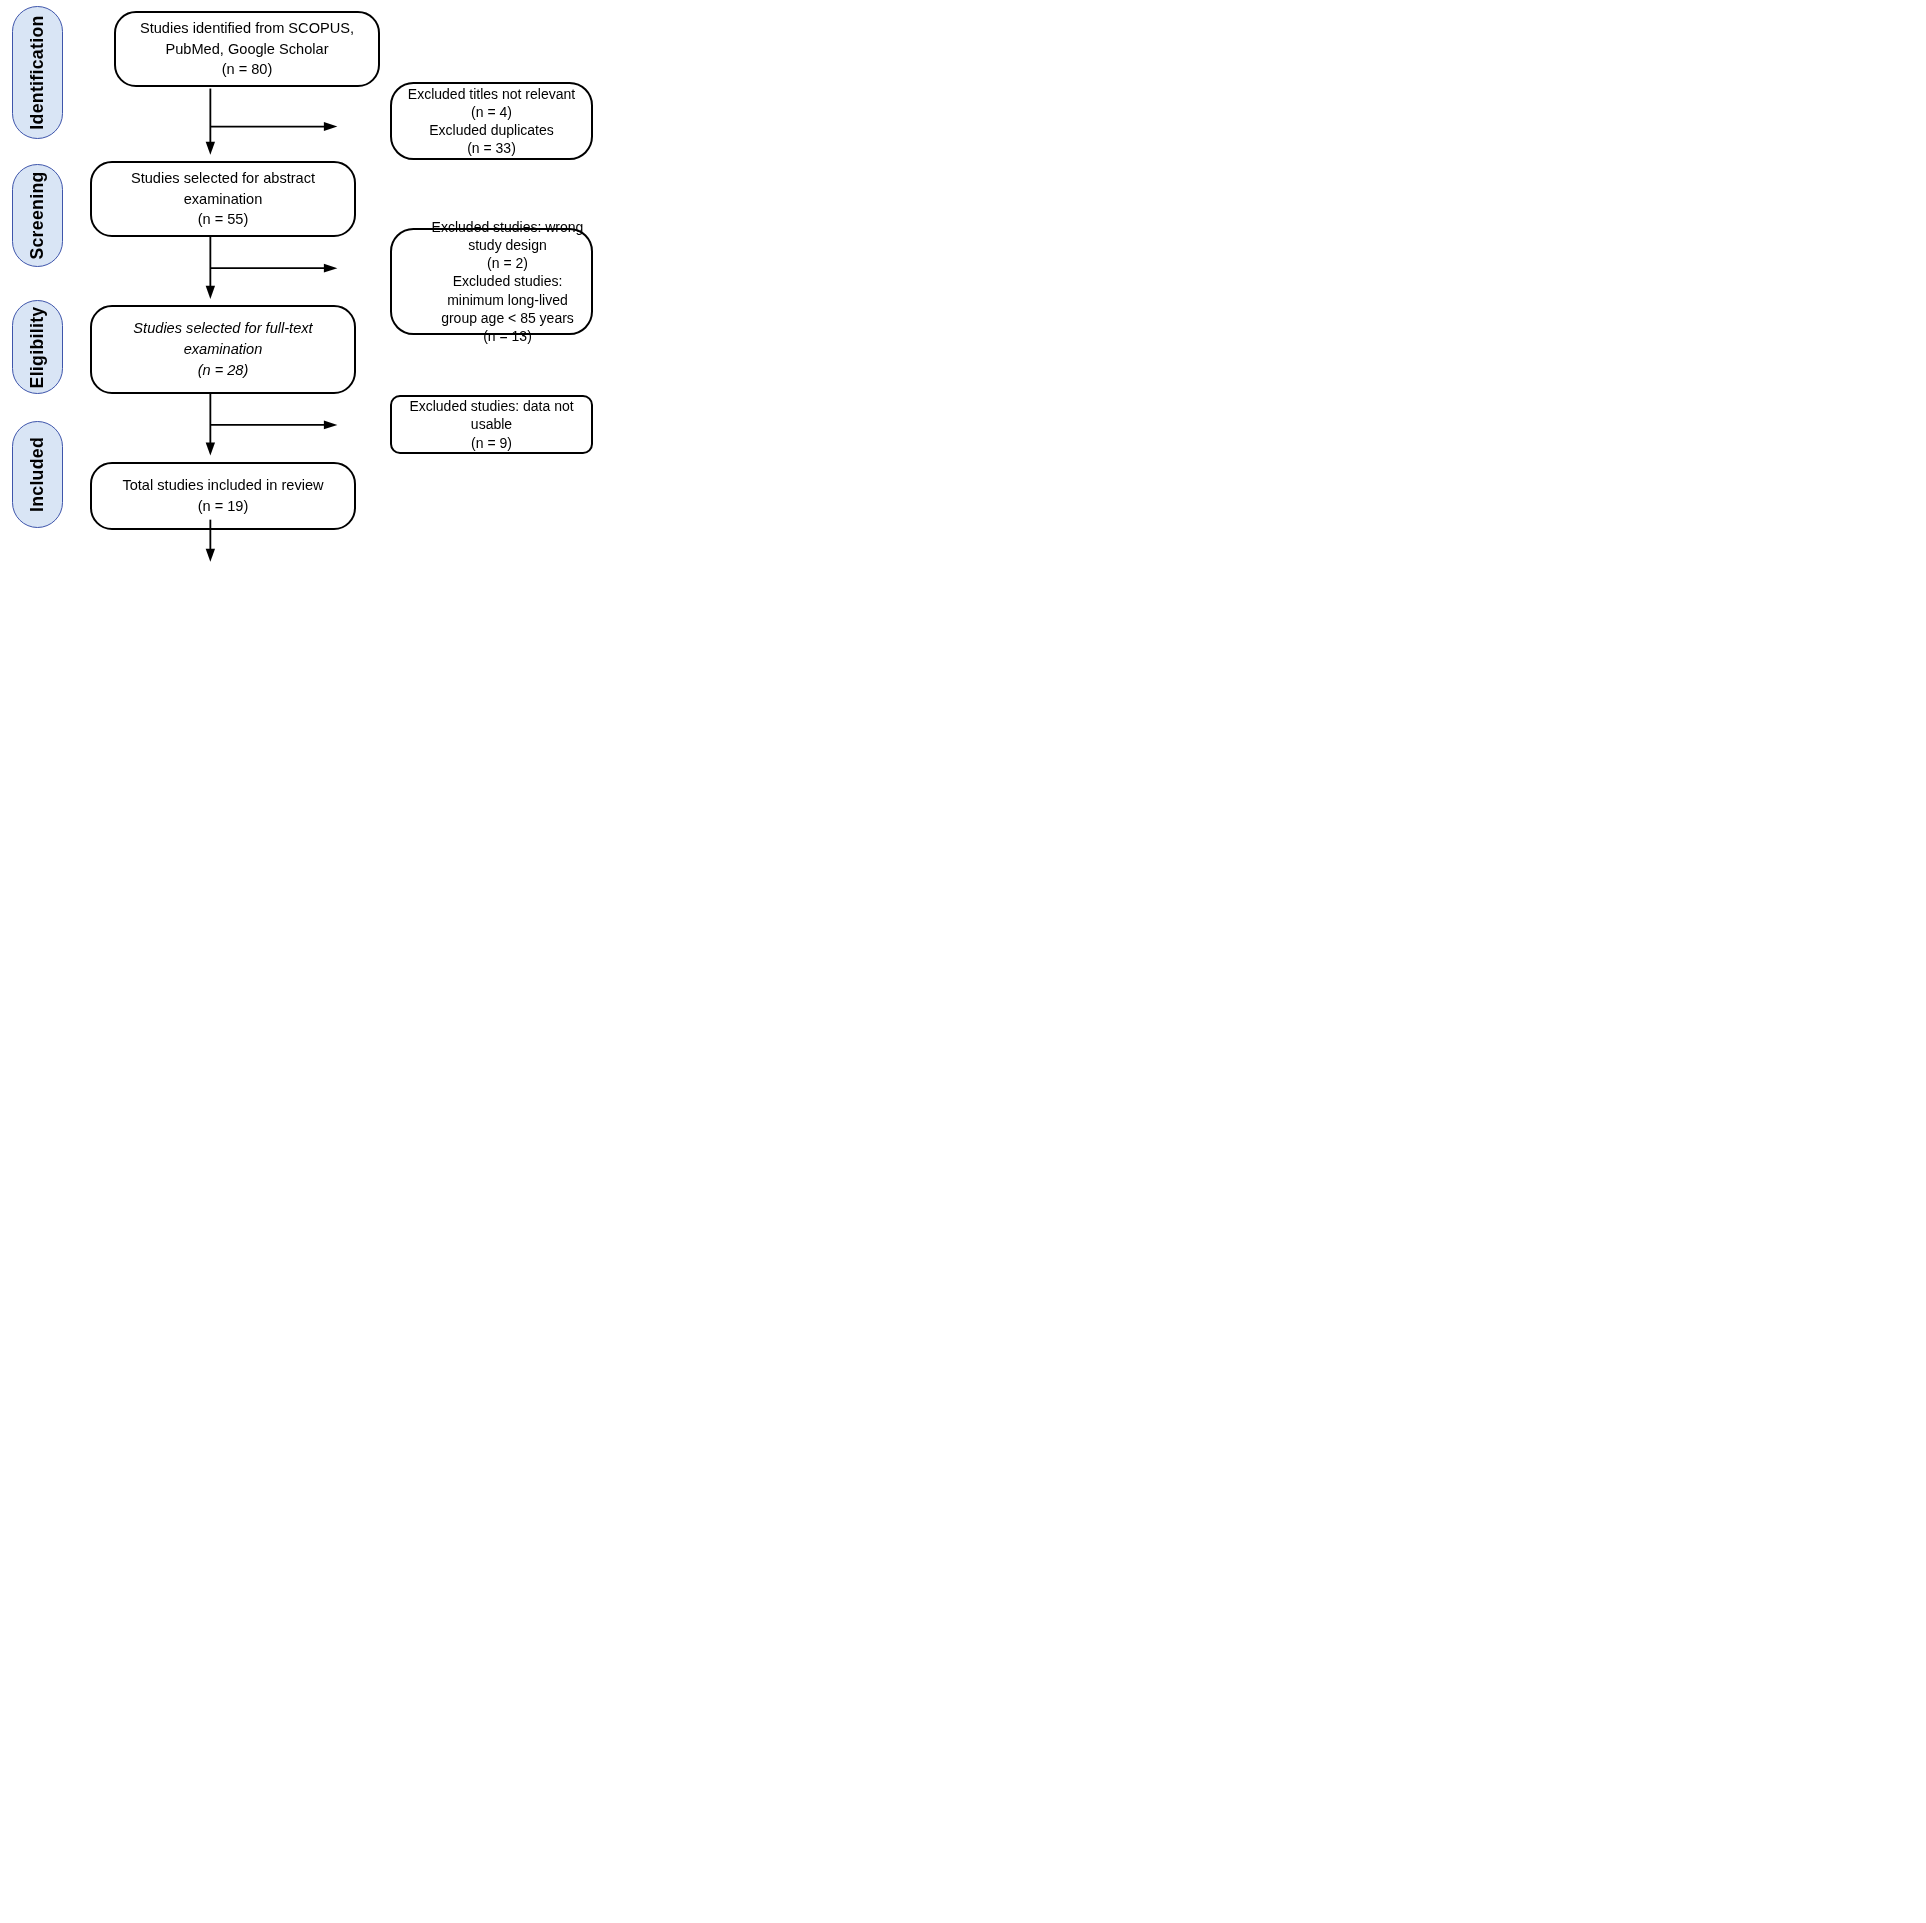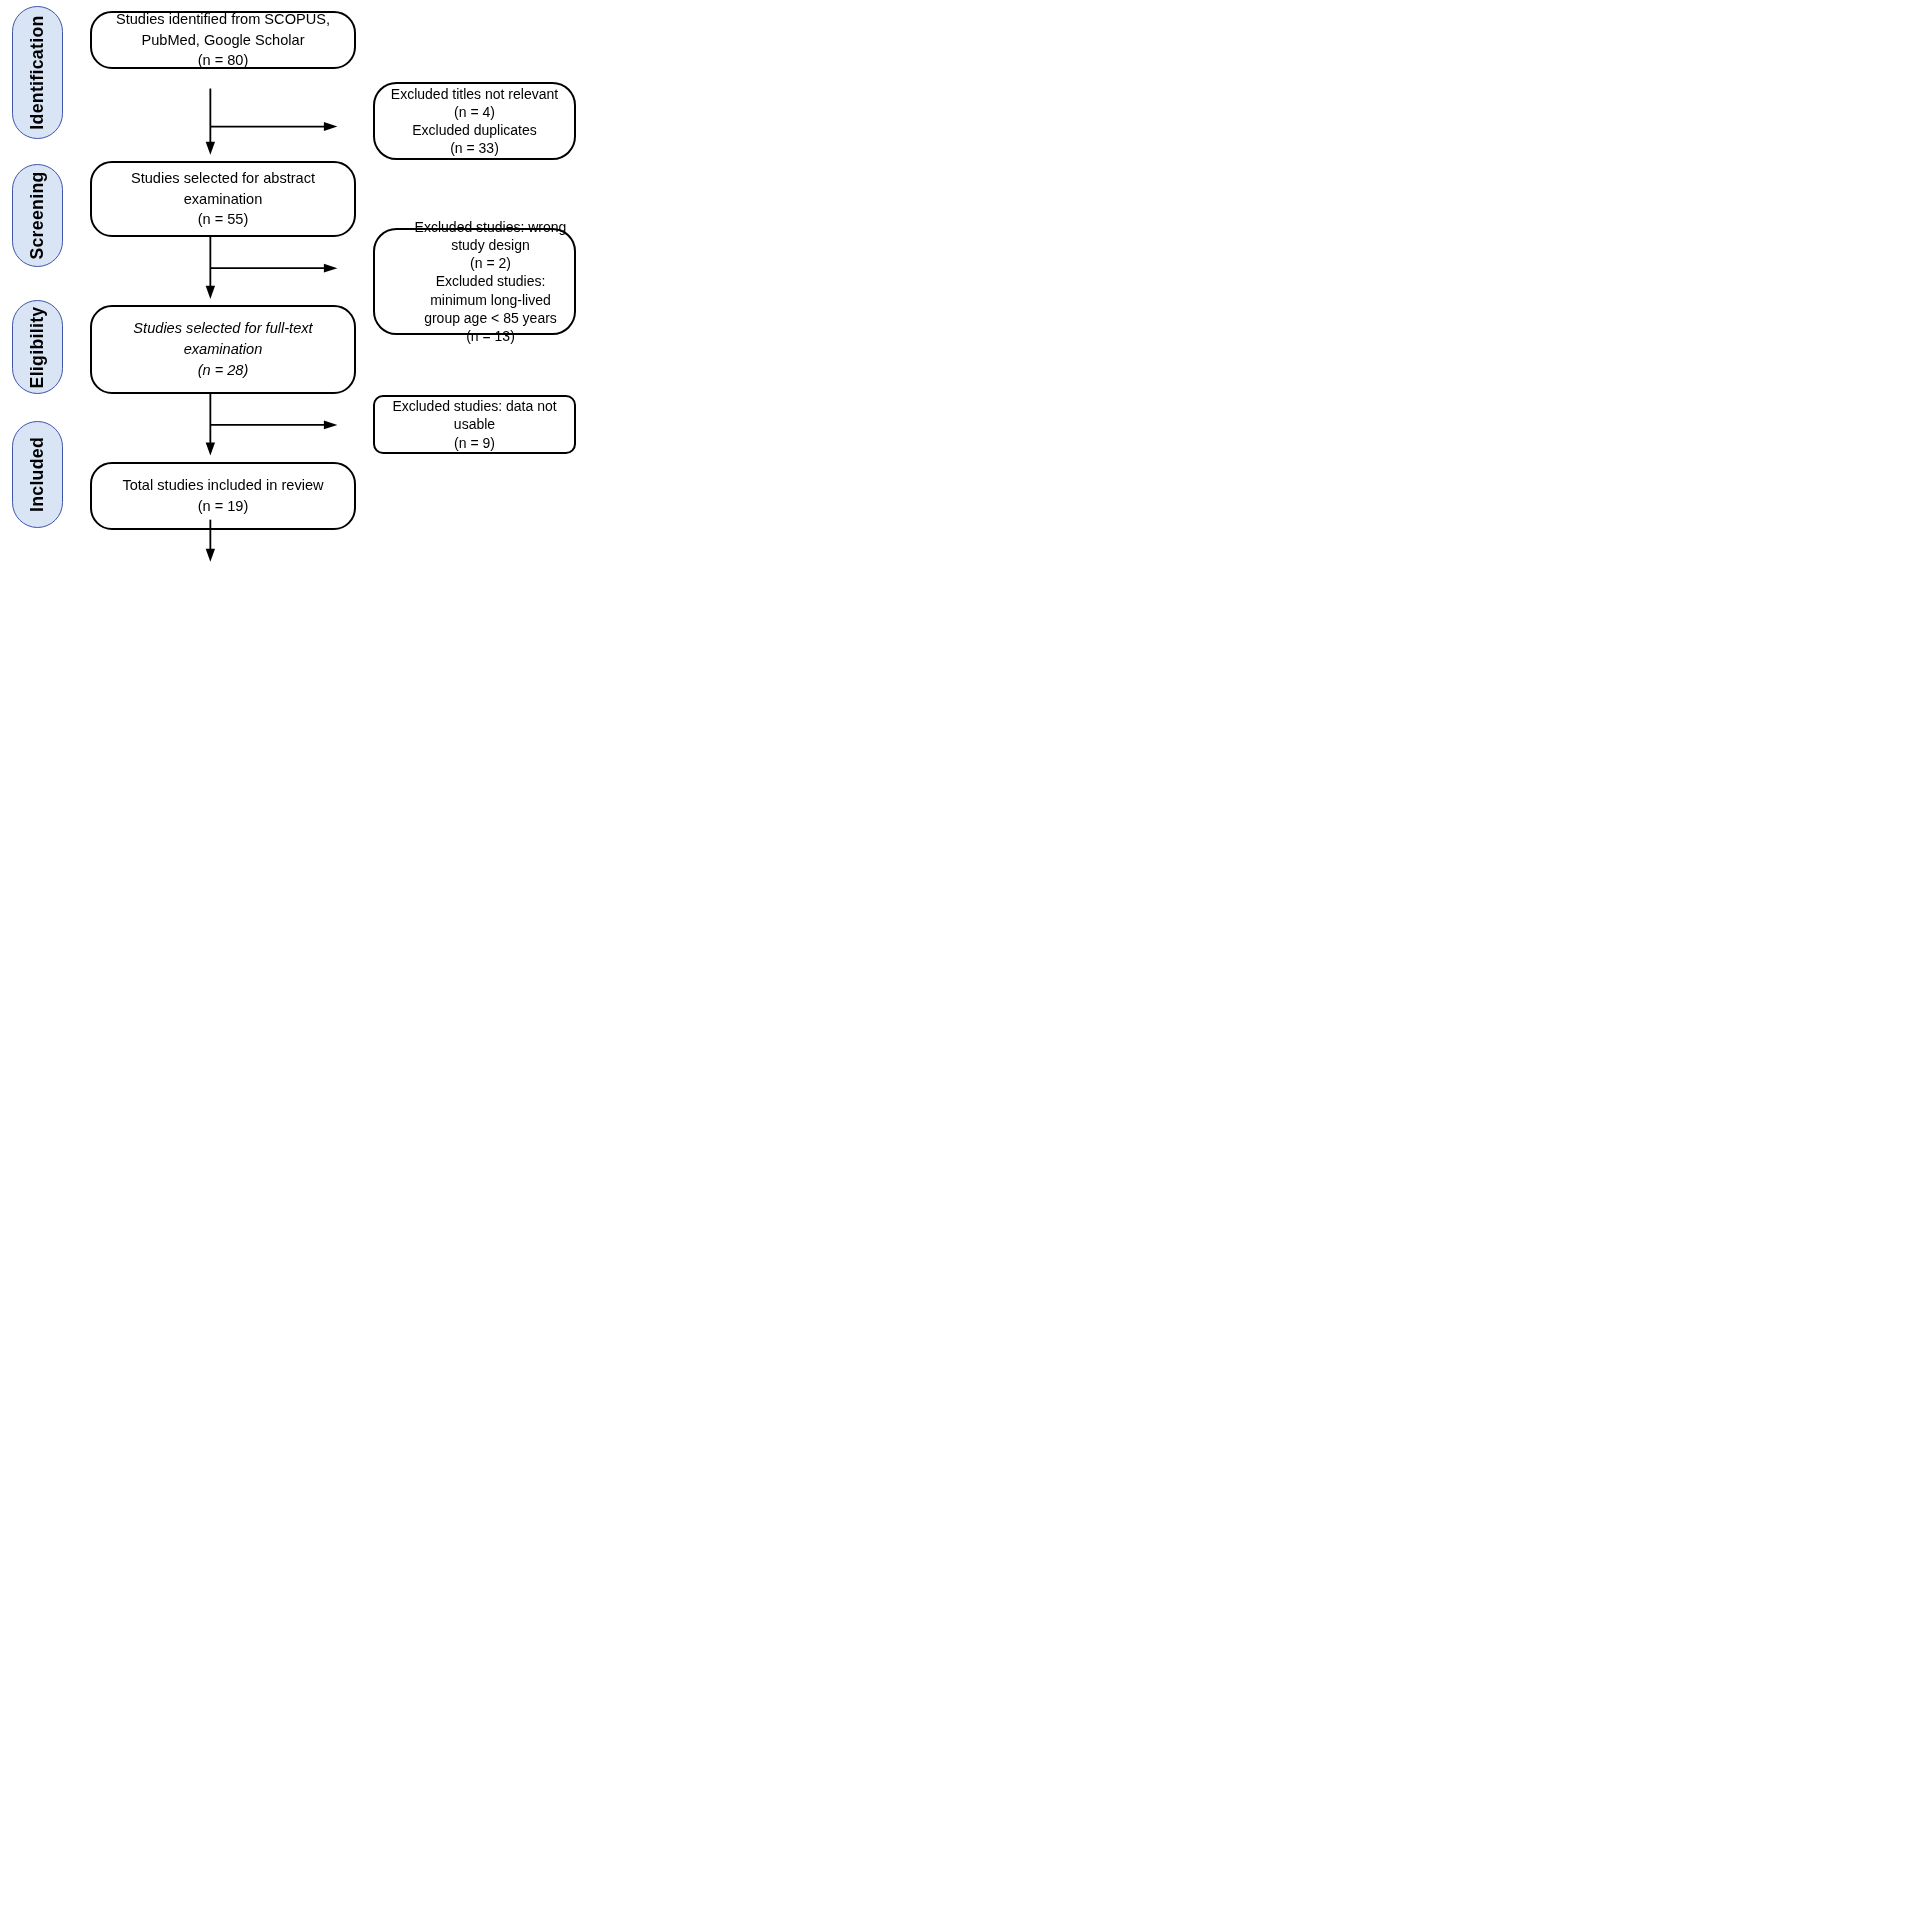--- a/index.html
+++ b/index.html
@@ -42,29 +42,29 @@
   
   .fbox{
     position:absolute;
     background:var(--bg);
     border:2.1px solid var(--box-border);
     box-sizing:border-box;
     display:flex;align-items:center;justify-content:center;
     text-align:center;
   }
   .flowbox{left:90px;width:266px;border-radius:22px;}
-  .exclbox{left:373px;width:203px;border-radius:23.4px;}
+  .exclbox{left:390px;width:203px;border-radius:23.4px;}
   .box-text{
     white-space:pre-line;
     font-size:14.6px;
     line-height:1.42;
     padding:0 6.2px;
   }
   .exclbox .box-text{font-size:14px;line-height:1.30;padding:0 3.1px;}
-  #box-identified{top:11px;height:58px;}
+  #box-identified{top:11px;height:76px;margin-left:24px;}
   #box-abstract{top:161px;height:76px;}
   #box-fulltext{top:305px;height:89px;font-style:italic;}
   #box-total{top:462px;height:68px;}
   #box-centenarian{top:568px;height:60px;}
   #excl-titles{top:82px;height:78px;}
   #excl-design{top:228px;height:107px;padding-left:32px;}
   #excl-data{top:395px;height:59px;border-radius:10px;}
 
   svg.connectors{
     position:absolute;left:0;top:0;

